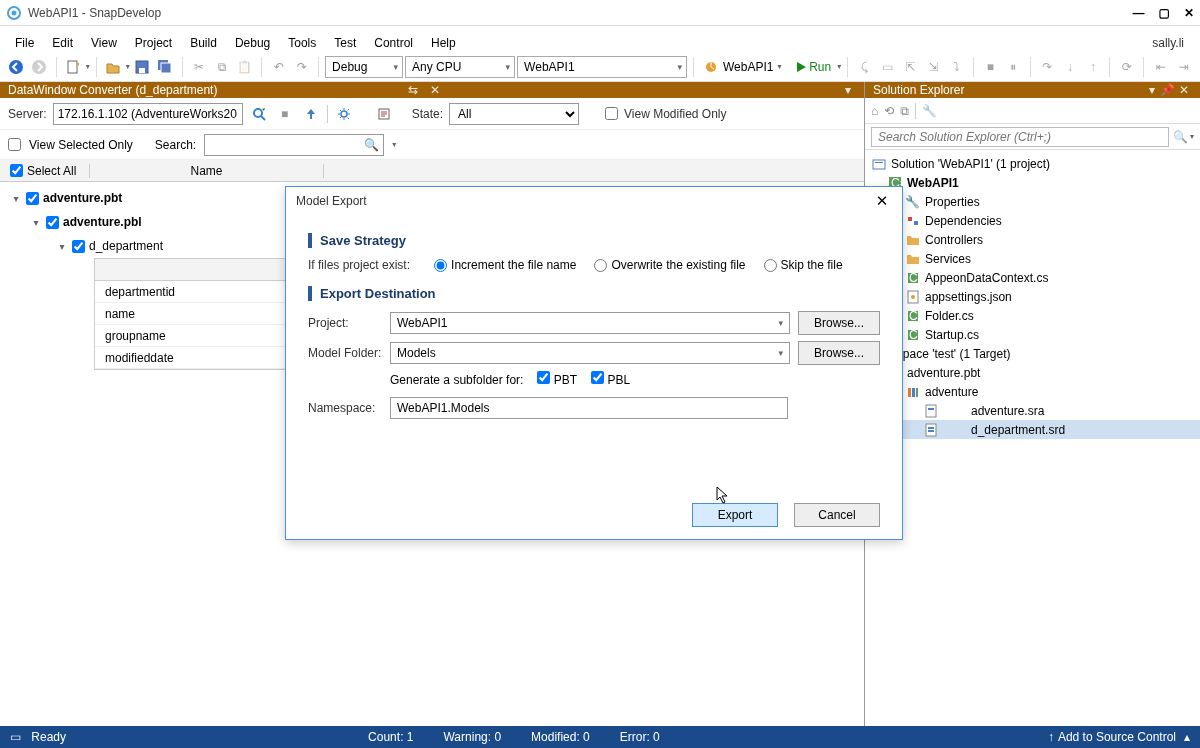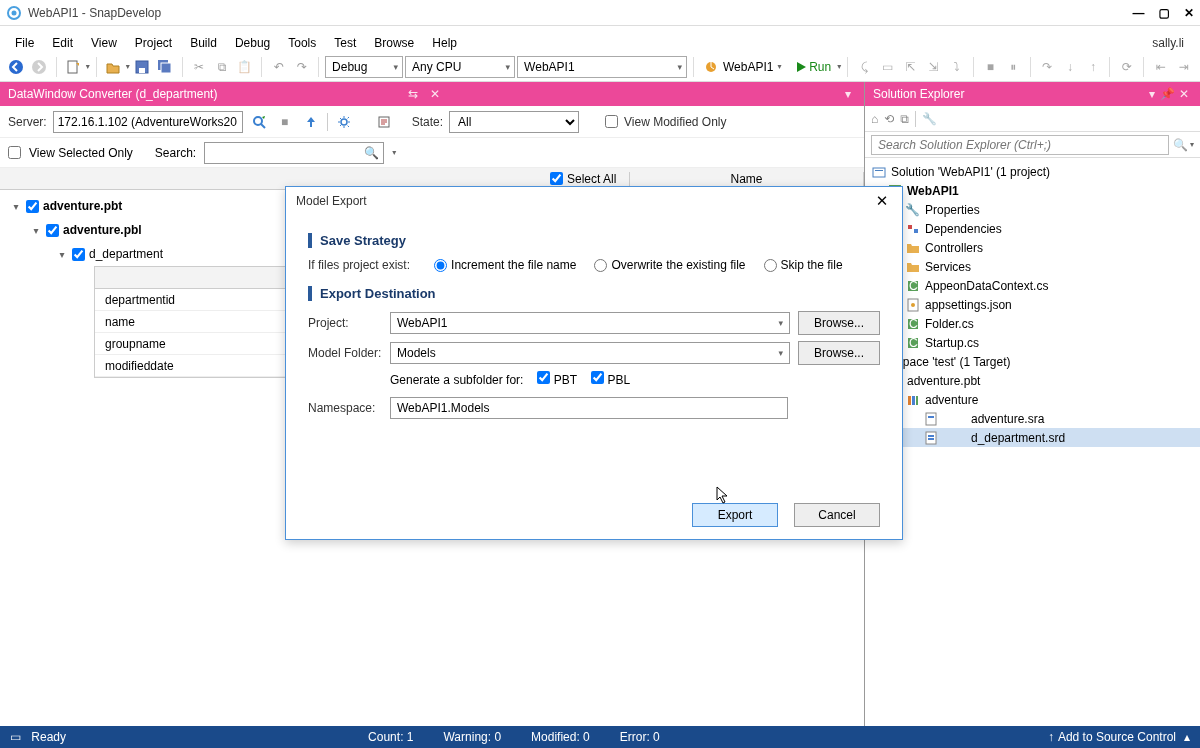--- a/index.html
+++ b/index.html
@@ -25,40 +25,40 @@
 .tdrop { height: 22px; border: 1px solid #aaa; background: #fff; padding: 0 18px 0 6px; display: flex; align-items: center; position: relative; min-width: 80px; }
 .tdrop::after { content: "▾"; position: absolute; right: 4px; font-size: 9px; color: #666; }
 .run-lbl { color: #1a8a1a; font-weight: 500; margin-left: 2px; }
 
 
 .workarea { position: absolute; top: 82px; bottom: 22px; left: 0; right: 0; display: flex; }
 .left-panel { flex: 1; display: flex; flex-direction: column; border-right: 1px solid #999; }
 .right-panel { width: 335px; display: flex; flex-direction: column; }
 
 
-.panel-hd { height: 24px; background: #ec4899; color: #fff; display: flex; align-items: center; padding: 0 8px; font-size: 12px; }
+.panel-hd { height: 16px; background: #a16207; color: #fff; display: flex; align-items: center; padding: 0 8px; font-size: 12px; }
 .panel-hd .phtitle { flex: 1; }
 .panel-hd .phicon { width: 16px; text-align: center; cursor: default; opacity: 0.85; }
 
 
 .dw-row1 { height: 32px; display: flex; align-items: center; padding: 0 8px; gap: 6px; border-bottom: 1px solid #eee; }
 .dw-row1 input[type=text], .dw-row1 select { height: 22px; border: 1px solid #999; padding: 0 4px; background: #fff; }
 .dw-row1 .srvbox { width: 190px; }
 .dw-row1 .statebox { width: 130px; }
 .dw-row1 label { color: #333; }
 .dw-row1 .ticon { width: 20px; height: 20px; display: flex; align-items: center; justify-content: center; }
 
 
 .dw-row2 { height: 30px; display: flex; align-items: center; padding: 0 8px; gap: 8px; border-bottom: 1px solid #eee; }
 .dw-row2 .searchbox { flex: 0 0 170px; height: 22px; border: 1px solid #999; display: flex; align-items: center; padding: 0 4px; }
 .dw-row2 .searchbox input { border: none; outline: none; flex: 1; }
 
 
 .dw-grid { flex: 1; overflow: auto; }
-.dw-grid .ghdr { height: 22px; background: #f3f3f3; border-bottom: 1px solid #ccc; display: flex; align-items: center; justify-content: flex-end; }
+.dw-grid .ghdr { height: 22px; background: #f3f3f3; border-bottom: 1px solid #ccc; display: flex; align-items: center; }
 .dw-grid .ghdr .col-check { width: 90px; border-right: 1px solid #ccc; padding-left: 10px; display:flex; align-items:center; gap:4px;}
 .dw-grid .ghdr .col-name { flex: 0 0 234px; border-right: 1px solid #ccc; text-align: center; }
 .dw-tree { padding: 4px 0; }
 .tree-row { display: flex; align-items: center; height: 24px; padding-left: 10px; gap: 4px; }
 .tree-row .tw { width: 12px; text-align: center; color: #666; font-size: 10px; }
 .tree-row .cb { width: 13px; height: 13px; }
 .tree-row.lvl1 { padding-left: 30px; }
 .tree-row.lvl2 { padding-left: 56px; }
 .sub-grid { margin-left: 94px; border: 1px solid #ccc; border-right: none; }
 .sub-grid .sg-hdr { height: 22px; background: #f3f3f3; border-bottom: 1px solid #ccc; text-align: center; line-height: 22px; }
@@ -129,21 +129,21 @@
 
 <div class="menubar">
   <span class="mitem">File</span>
   <span class="mitem">Edit</span>
   <span class="mitem">View</span>
   <span class="mitem">Project</span>
   <span class="mitem">Build</span>
   <span class="mitem">Debug</span>
   <span class="mitem">Tools</span>
   <span class="mitem">Test</span>
-  <span class="mitem">Browse</span>
+  <span class="mitem">Control</span>
   <span class="mitem">Help</span>
   <span class="spacer"></span>
   <span class="user">sally.li</span>
 </div>
 
 <div class="toolbar">
   <span class="tbtn">
       <svg width="16" height="16">
         <circle cx="8" cy="8" r="7" fill="#2a6ad0"></circle>
         <path d="M9 4 L5 8 L9 12" stroke="#fff" stroke-width="2" fill="none"></path>

